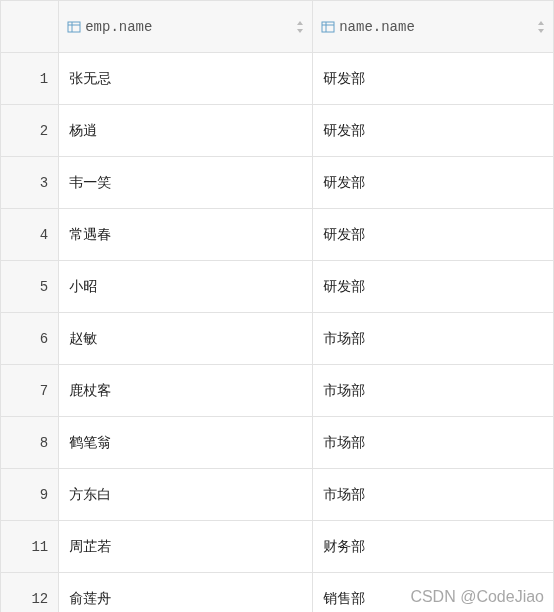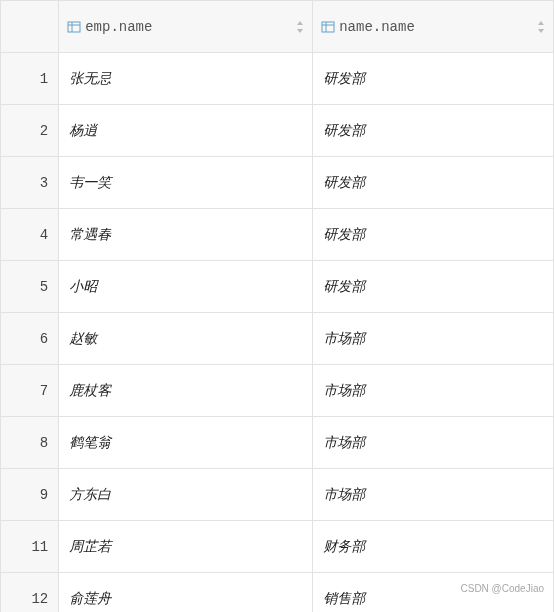--- a/index.html
+++ b/index.html
@@ -64,27 +64,26 @@
   .sort-icon svg { display:block; }
   td.rownum {
     background: #f7f7f7;
     text-align: right;
     padding-right: 10px;
     color: #444;
     font-family: "Consolas", "Courier New", monospace;
   }
   td.cell {
     padding-left: 10px;
-    font-style: italic;
   }
   .watermark {
     position: absolute;
     right: 10px;
-    bottom: 18px;
-    font-size: 10px;
+    bottom: 6px;
+    font-size: 16px;
     color: rgba(120,120,120,0.65);
     font-family: Arial, sans-serif;
     pointer-events: none;
   }
 </style>
 </head>
 <body>
 
 <table>
   <thead>

